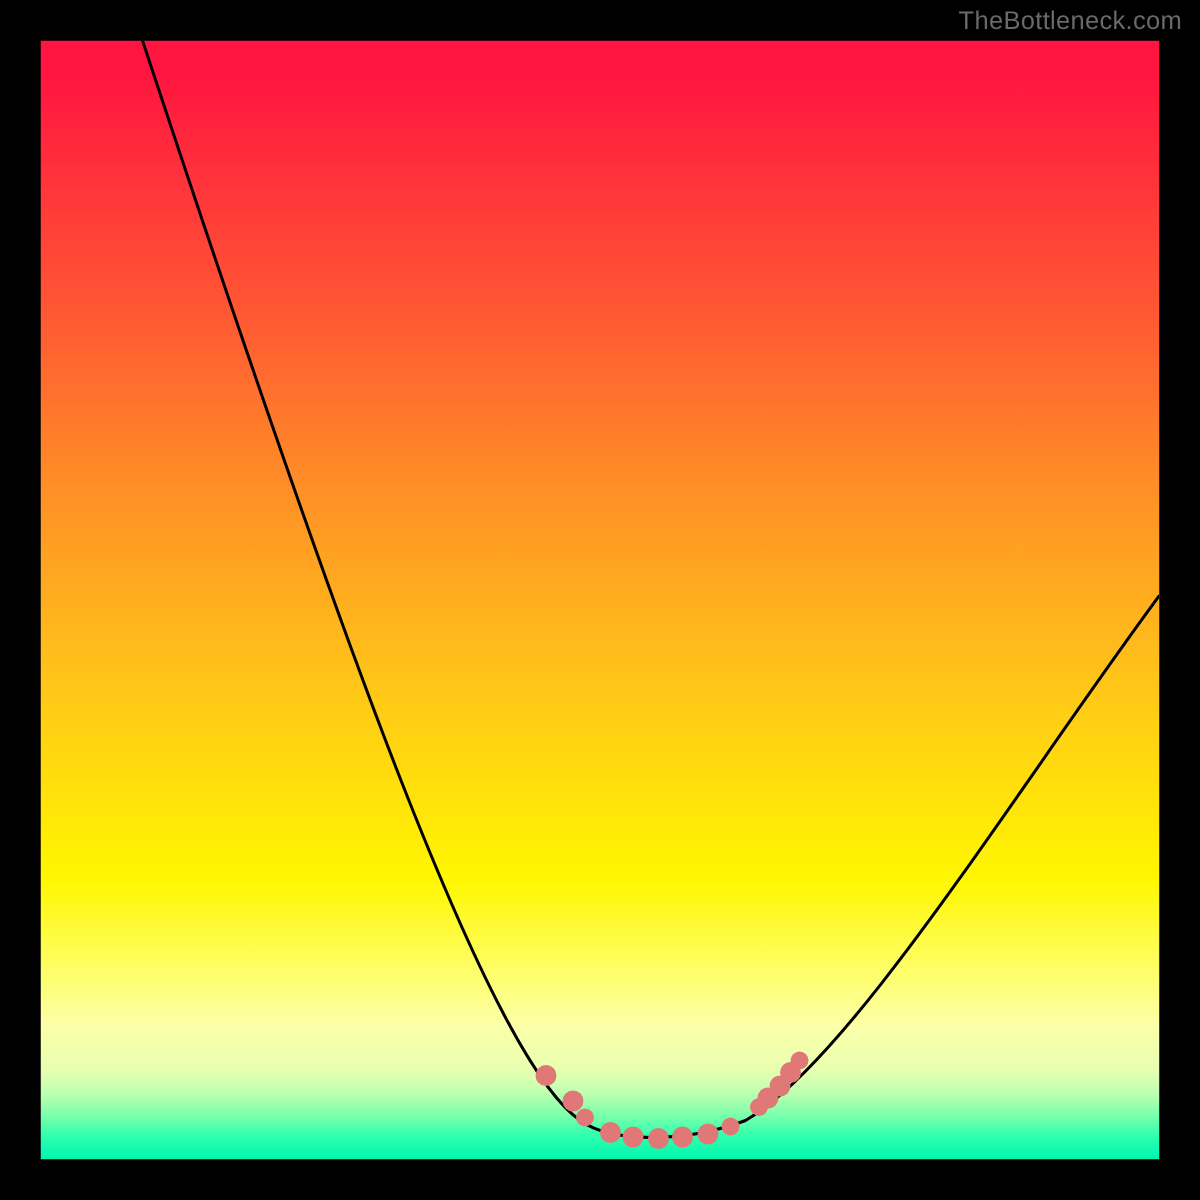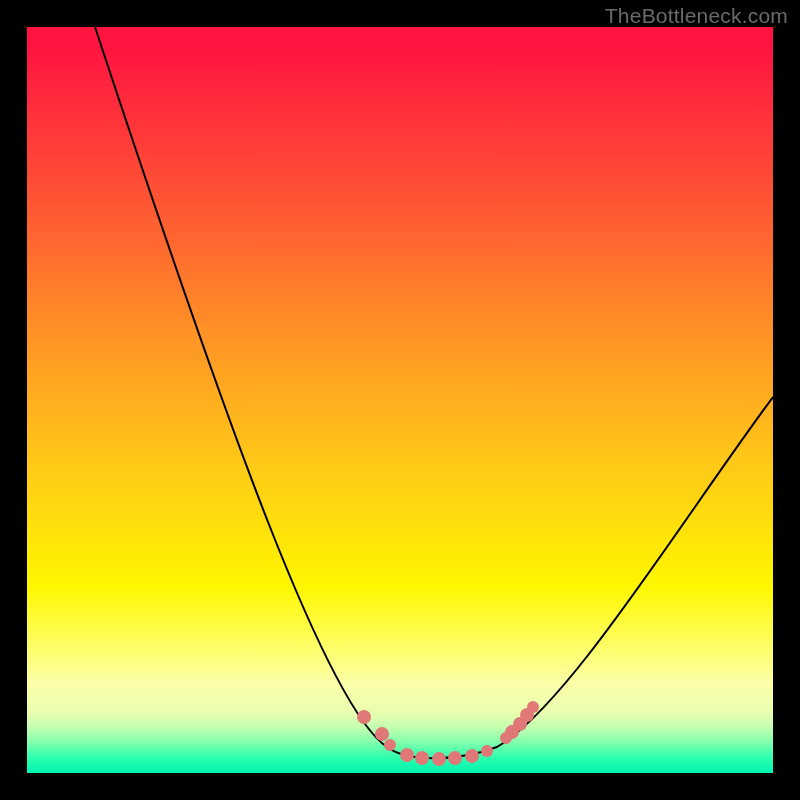--- a/index.html
+++ b/index.html
@@ -42,21 +42,21 @@
   }
   svg.curve {
     position: absolute;
     inset: 0;
   }
   .watermark {
     position: absolute;
     top: 4px;
     right: 12px;
     color: #6a6a6a;
-    font-size: 21px;
+    font-size: 17px;
     font-weight: 500;
     letter-spacing: 0.2px;
   }
 </style>
 </head>
 <body>
 
 <div class="watermark">TheBottleneck.com</div>
 
 <div class="frame">

